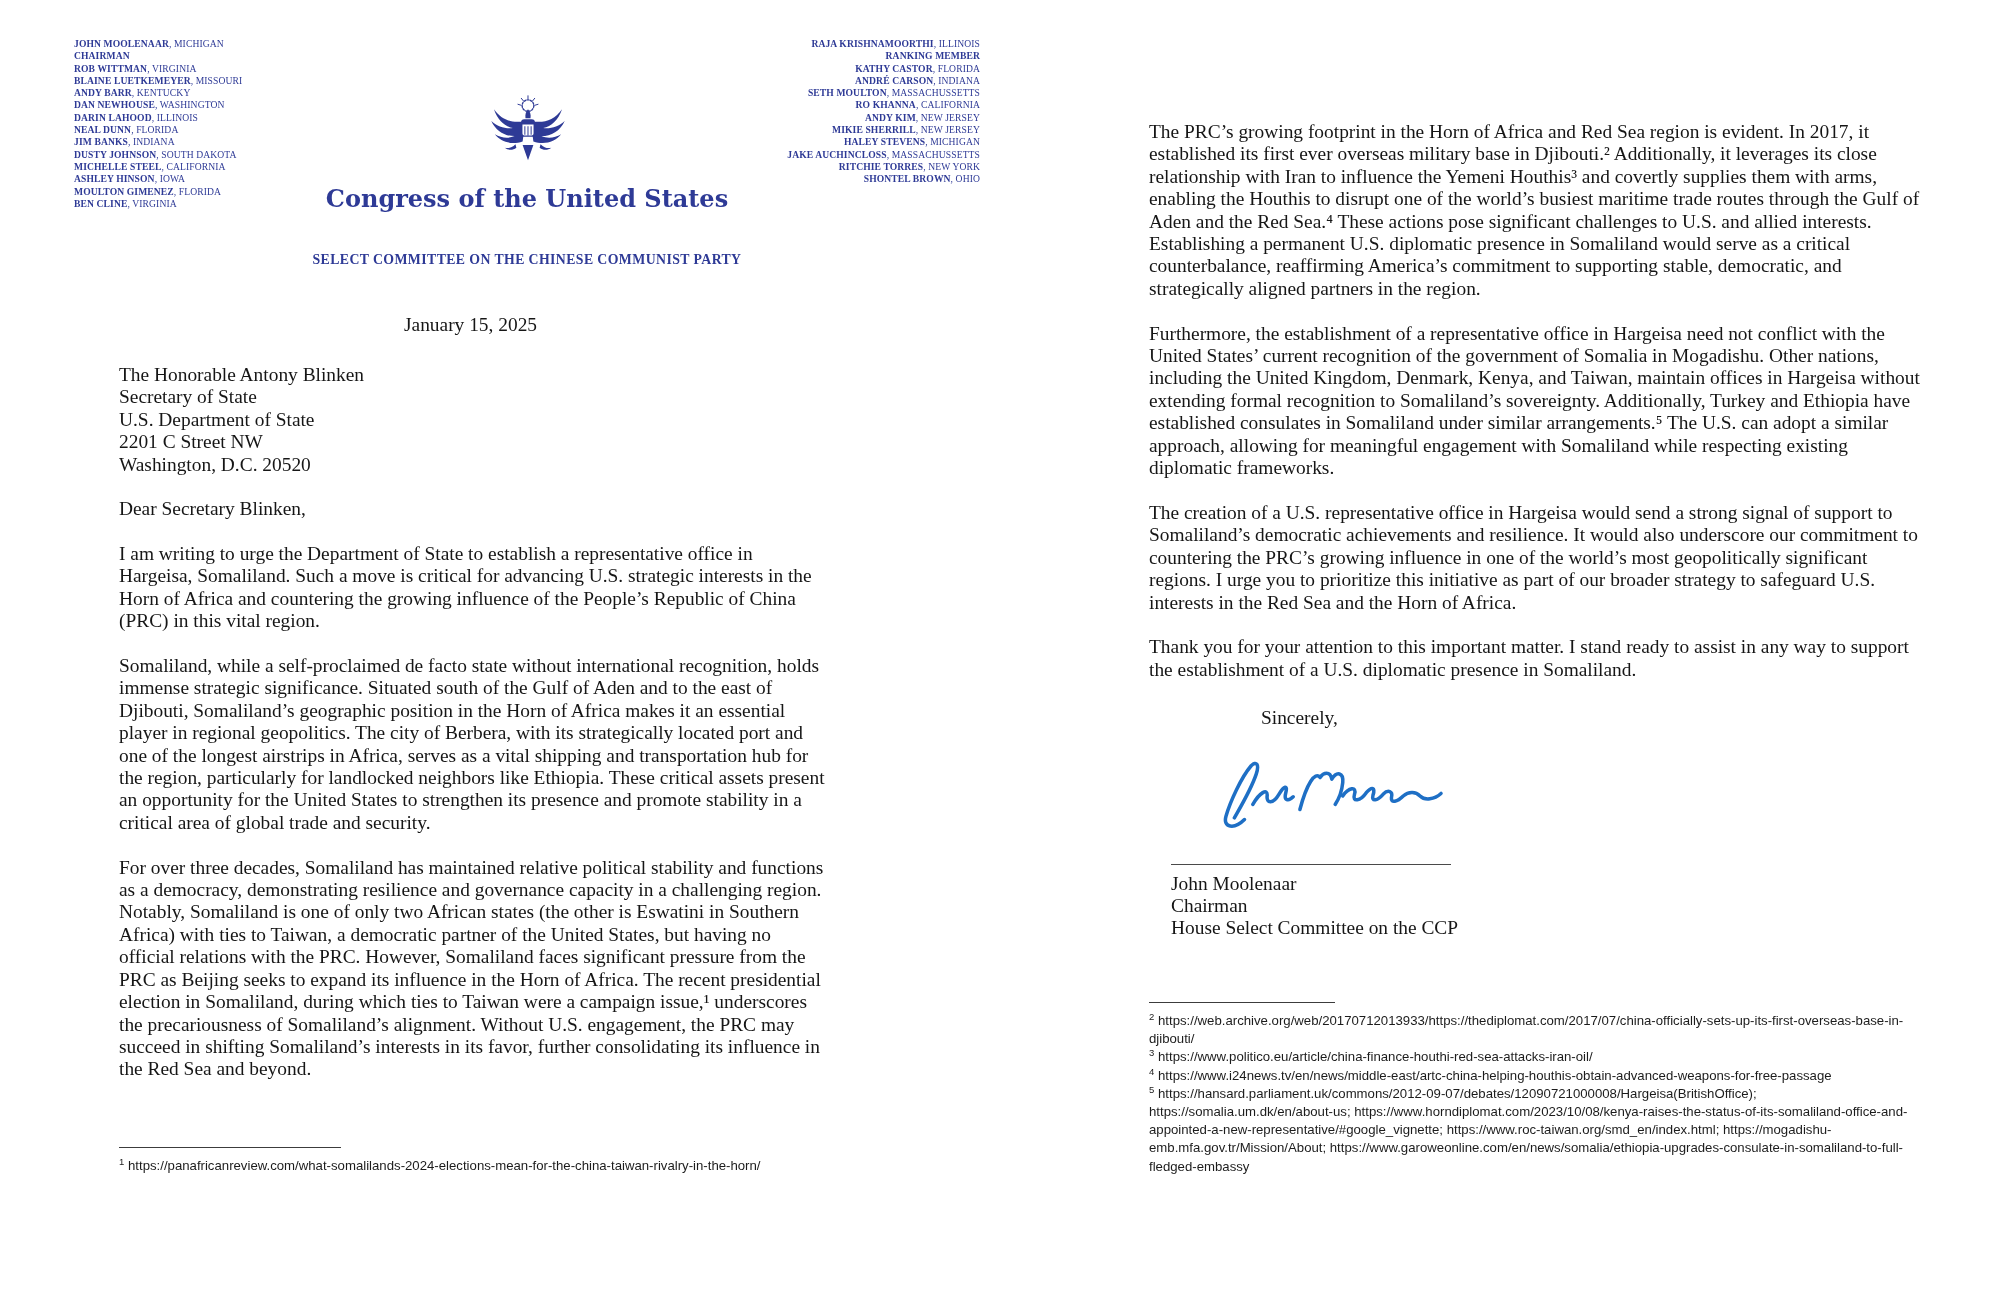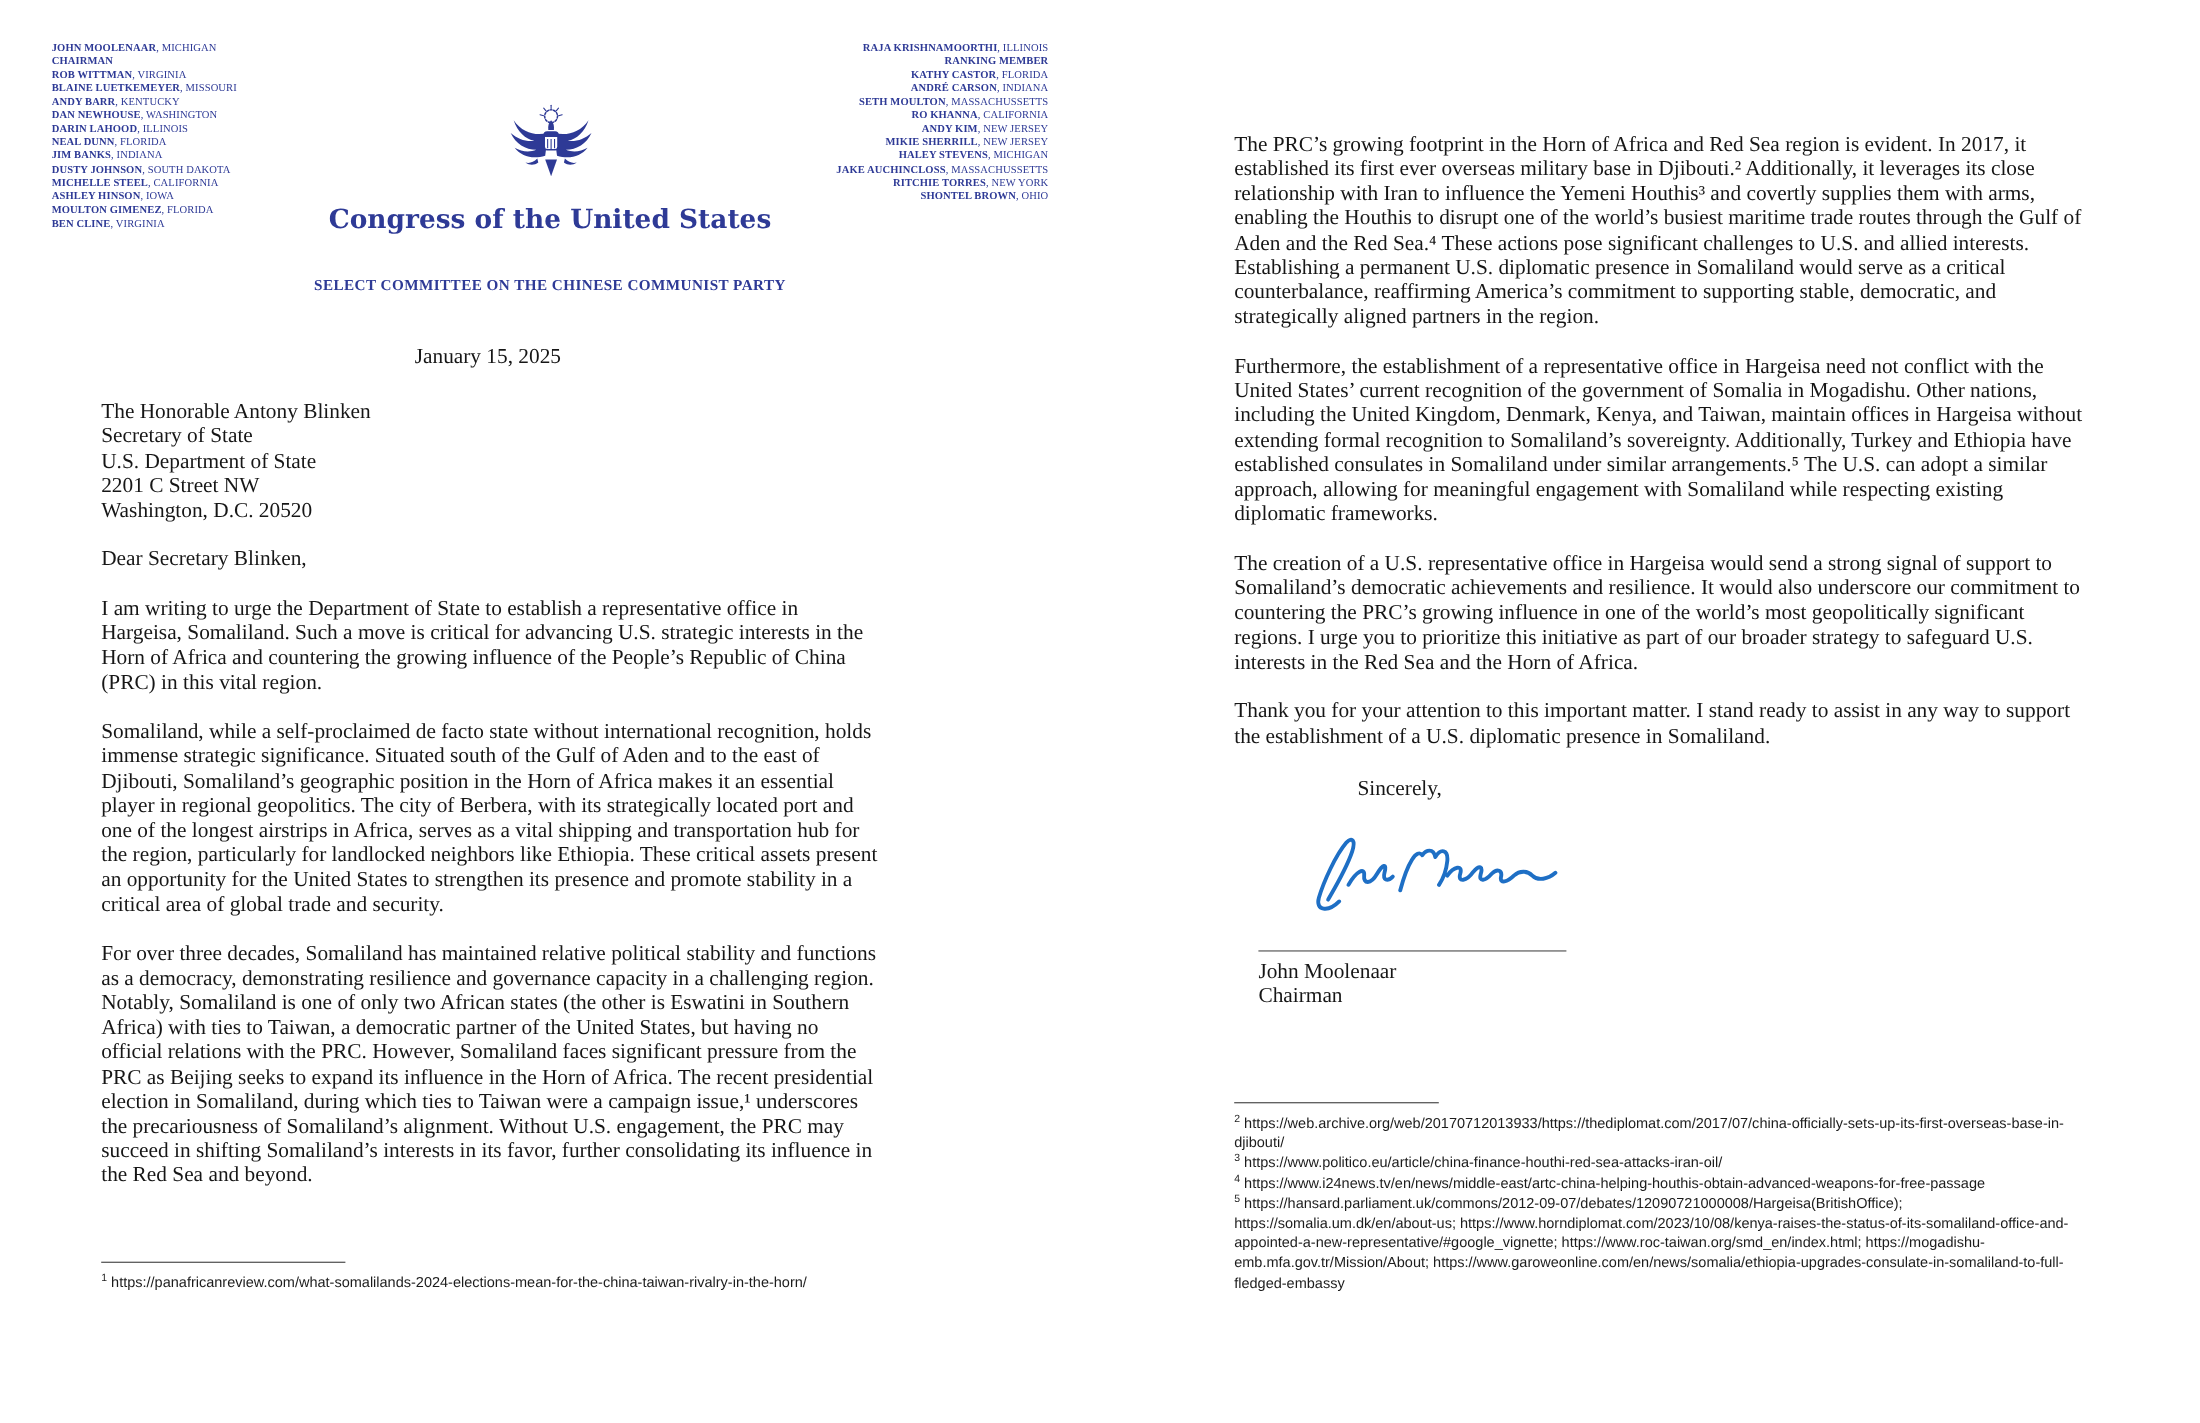--- a/index.html
+++ b/index.html
@@ -9,21 +9,21 @@
     --paper:#ffffff;
   }
   *{margin:0;padding:0;box-sizing:border-box;}
   html,body{background:#fff;}
   body{
     width:2000px;height:1294px;position:relative;overflow:hidden;
     background:var(--paper);
     font-family:"Liberation Serif","DejaVu Serif",serif;
     color:var(--ink);
   }
-  .page{position:absolute;top:0;width:1000px;height:1294px;background:var(--paper);}
+  .page{position:absolute;top:0;width:1000px;height:1294px;background:var(--paper);margin-left:27px;}
   .page-1{left:0;}
   .page-2{left:1000px;}
 
   
   .members{position:absolute;top:38px;font-size:9.6px;line-height:12.3px;color:var(--navy);
            font-family:"Liberation Serif","DejaVu Serif",serif;letter-spacing:.1px;}
   .members-left{left:47px;text-align:left;}
   .members-right{right:47px;text-align:right;}
   .m-name{font-weight:700;}
   .m-state{font-weight:400;}
@@ -166,20 +166,21 @@
     <div class="closing">Sincerely,</div>
 
     <svg class="signature" viewBox="0 0 280 100" aria-hidden="true">
       <path d="M34 78 C22 90 8 88 12 74 C17 57 30 28 42 14 C48 8 52 12 48 24 C42 42 30 62 22 76 M44 60 C52 46 62 40 61 50 C60 59 68 60 75 48 C81 38 86 36 83 47 C81 55 86 57 92 51"></path>
       <path d="M100 66 C108 36 118 20 124 28 C128 22 136 20 138 30 C144 20 152 22 151 34 C150 44 146 54 142 60 M151 50 C158 40 168 38 165 48 C162 58 172 56 179 46 C186 38 190 40 187 49 C185 57 192 56 199 48 C205 42 211 44 209 52 C208 59 216 57 223 50 C230 44 238 45 243 50 C249 56 260 54 268 47"></path>
     </svg>
 
     <hr class="sig-rule">
     <div class="sig-line">John Moolenaar</div>
     <div class="sig-line">Chairman</div>
+    <div class="sig-line">House Select Committee on the CCP</div>
   </div>
 
   <div class="fn2-wrap">
     <hr class="fn-rule fn-rule-2">
     <div class="footnotes">
       <div class="footnote"><sup>2</sup> <span>https://web.archive.org/web/20170712013933/https://thediplomat.com/2017/07/china-officially-sets-up-its-first-overseas-base-in-djibouti/</span></div>
       <div class="footnote"><sup>3</sup> <span>https://www.politico.eu/article/china-finance-houthi-red-sea-attacks-iran-oil/</span></div>
       <div class="footnote"><sup>4</sup> <span>https://www.i24news.tv/en/news/middle-east/artc-china-helping-houthis-obtain-advanced-weapons-for-free-passage</span></div>
       <div class="footnote"><sup>5</sup> <span>https://hansard.parliament.uk/commons/2012-09-07/debates/12090721000008/Hargeisa(BritishOffice); https://somalia.um.dk/en/about-us; https://www.horndiplomat.com/2023/10/08/kenya-raises-the-status-of-its-somaliland-office-and-appointed-a-new-representative/#google_vignette; https://www.roc-taiwan.org/smd_en/index.html; https://mogadishu-emb.mfa.gov.tr/Mission/About; https://www.garoweonline.com/en/news/somalia/ethiopia-upgrades-consulate-in-somaliland-to-full-fledged-embassy</span></div>
     </div>

